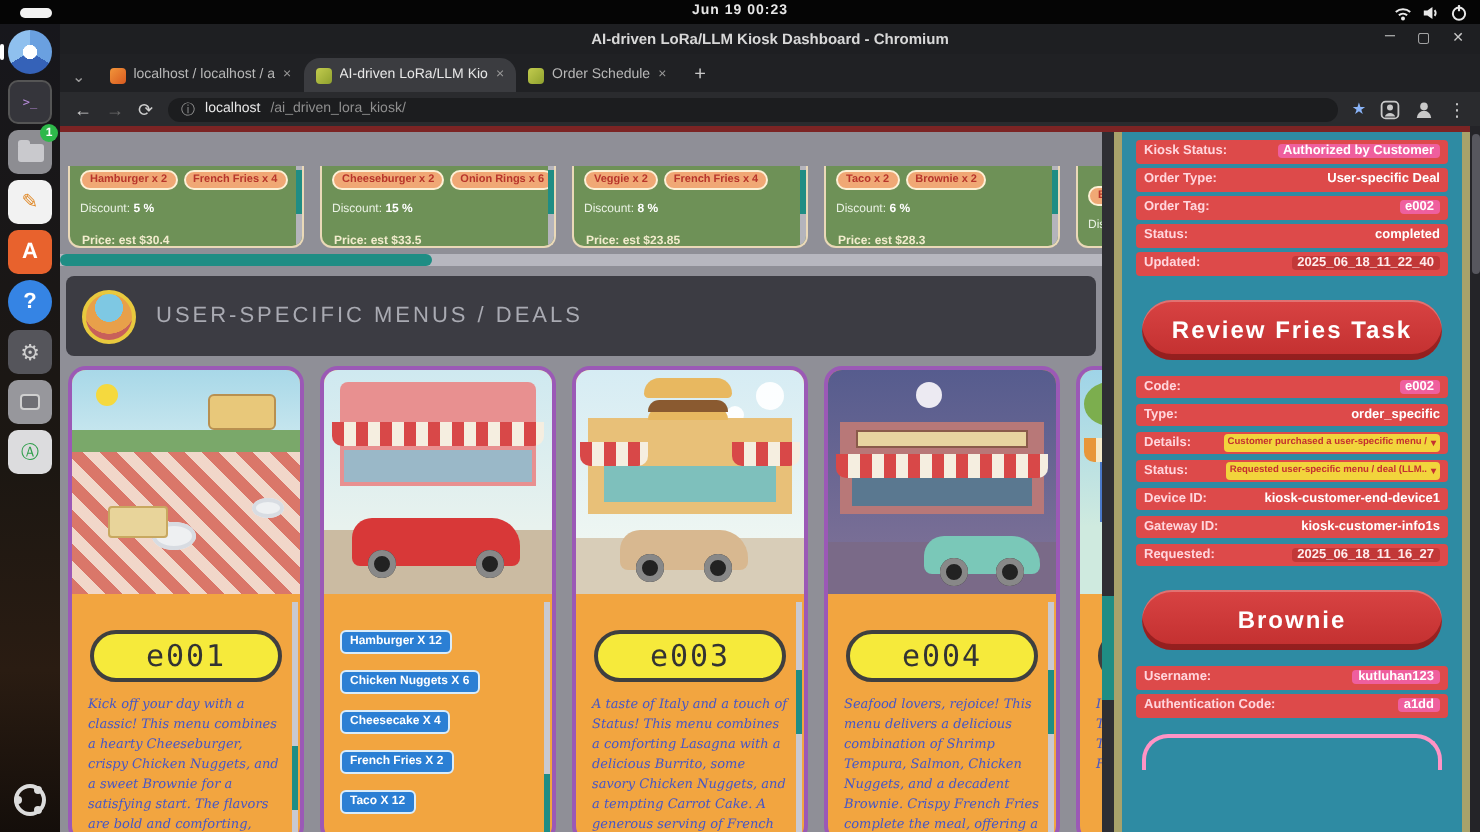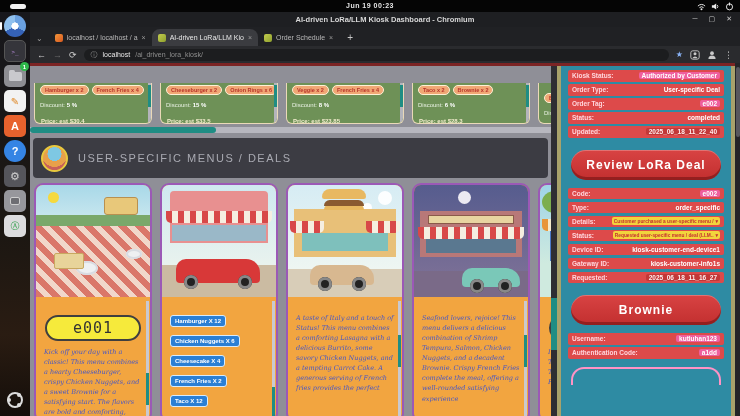--- a/index.html
+++ b/index.html
@@ -427,20 +427,21 @@
             <span class="awn awn3a"></span>
               <span class="awn awn3b"></span>
             <span class="win3"></span>
               <span class="ground3"></span>
             <span class="car-body car3">
                 <span class="wheel w-l"></span>
                 <span class="wheel w-r"></span>
               </span>
           </div>
           <div class="mbody">
+            <div class="codepill">e003</div>
             <div class="desc">A taste of Italy and a touch of Status! This menu combines a comforting Lasagna with a delicious Burrito, some savory Chicken Nuggets, and a tempting Carrot Cake. A generous serving of French fries provides the perfect</div>
           </div>
           <span class="msb-track"></span>
           <span class="msb" style="top:150px;"></span>
         </div>
 
         <div class="mcard">
           <div class="mimg">
             <span class="sky4"></span>
               <span class="moon"></span>
@@ -448,20 +449,21 @@
               <span class="sign4"></span>
               <span class="awn awn4"></span>
             <span class="win4"></span>
               <span class="ground4"></span>
             <span class="car-body car4">
                 <span class="wheel w-l"></span>
                 <span class="wheel w-r"></span>
               </span>
           </div>
           <div class="mbody">
+            <div class="codepill">e004</div>
             <div class="desc">Seafood lovers, rejoice! This menu delivers a delicious combination of Shrimp Tempura, Salmon, Chicken Nuggets, and a decadent Brownie. Crispy French Fries complete the meal, offering a well-rounded satisfying experience</div>
           </div>
           <span class="msb-track"></span>
           <span class="msb" style="top:150px;"></span>
         </div>
 
         <div class="mcard">
           <div class="mimg">
             <span class="sky5"></span>
               <span class="bush5"></span>
@@ -502,21 +504,21 @@
       </div>
       <div class="sb-row">
         <span class="sb-lab">Status:</span>
         <span class="sb-val">completed</span>
       </div>
       <div class="sb-row">
         <span class="sb-lab">Updated:</span>
         <span class="sb-val dark">2025_06_18_11_22_40</span>
       </div>
 
-      <div class="sb-btn mid">Review LoRa Deal</div>
+      <div class="sb-btn mid">Review Fries Task</div>
 
       <div class="sb-row">
         <span class="sb-lab">Code:</span>
         <span class="sb-val badge">e002</span>
       </div>
       <div class="sb-row">
         <span class="sb-lab">Type:</span>
         <span class="sb-val">order_specific</span>
       </div>
       <div class="sb-row">

